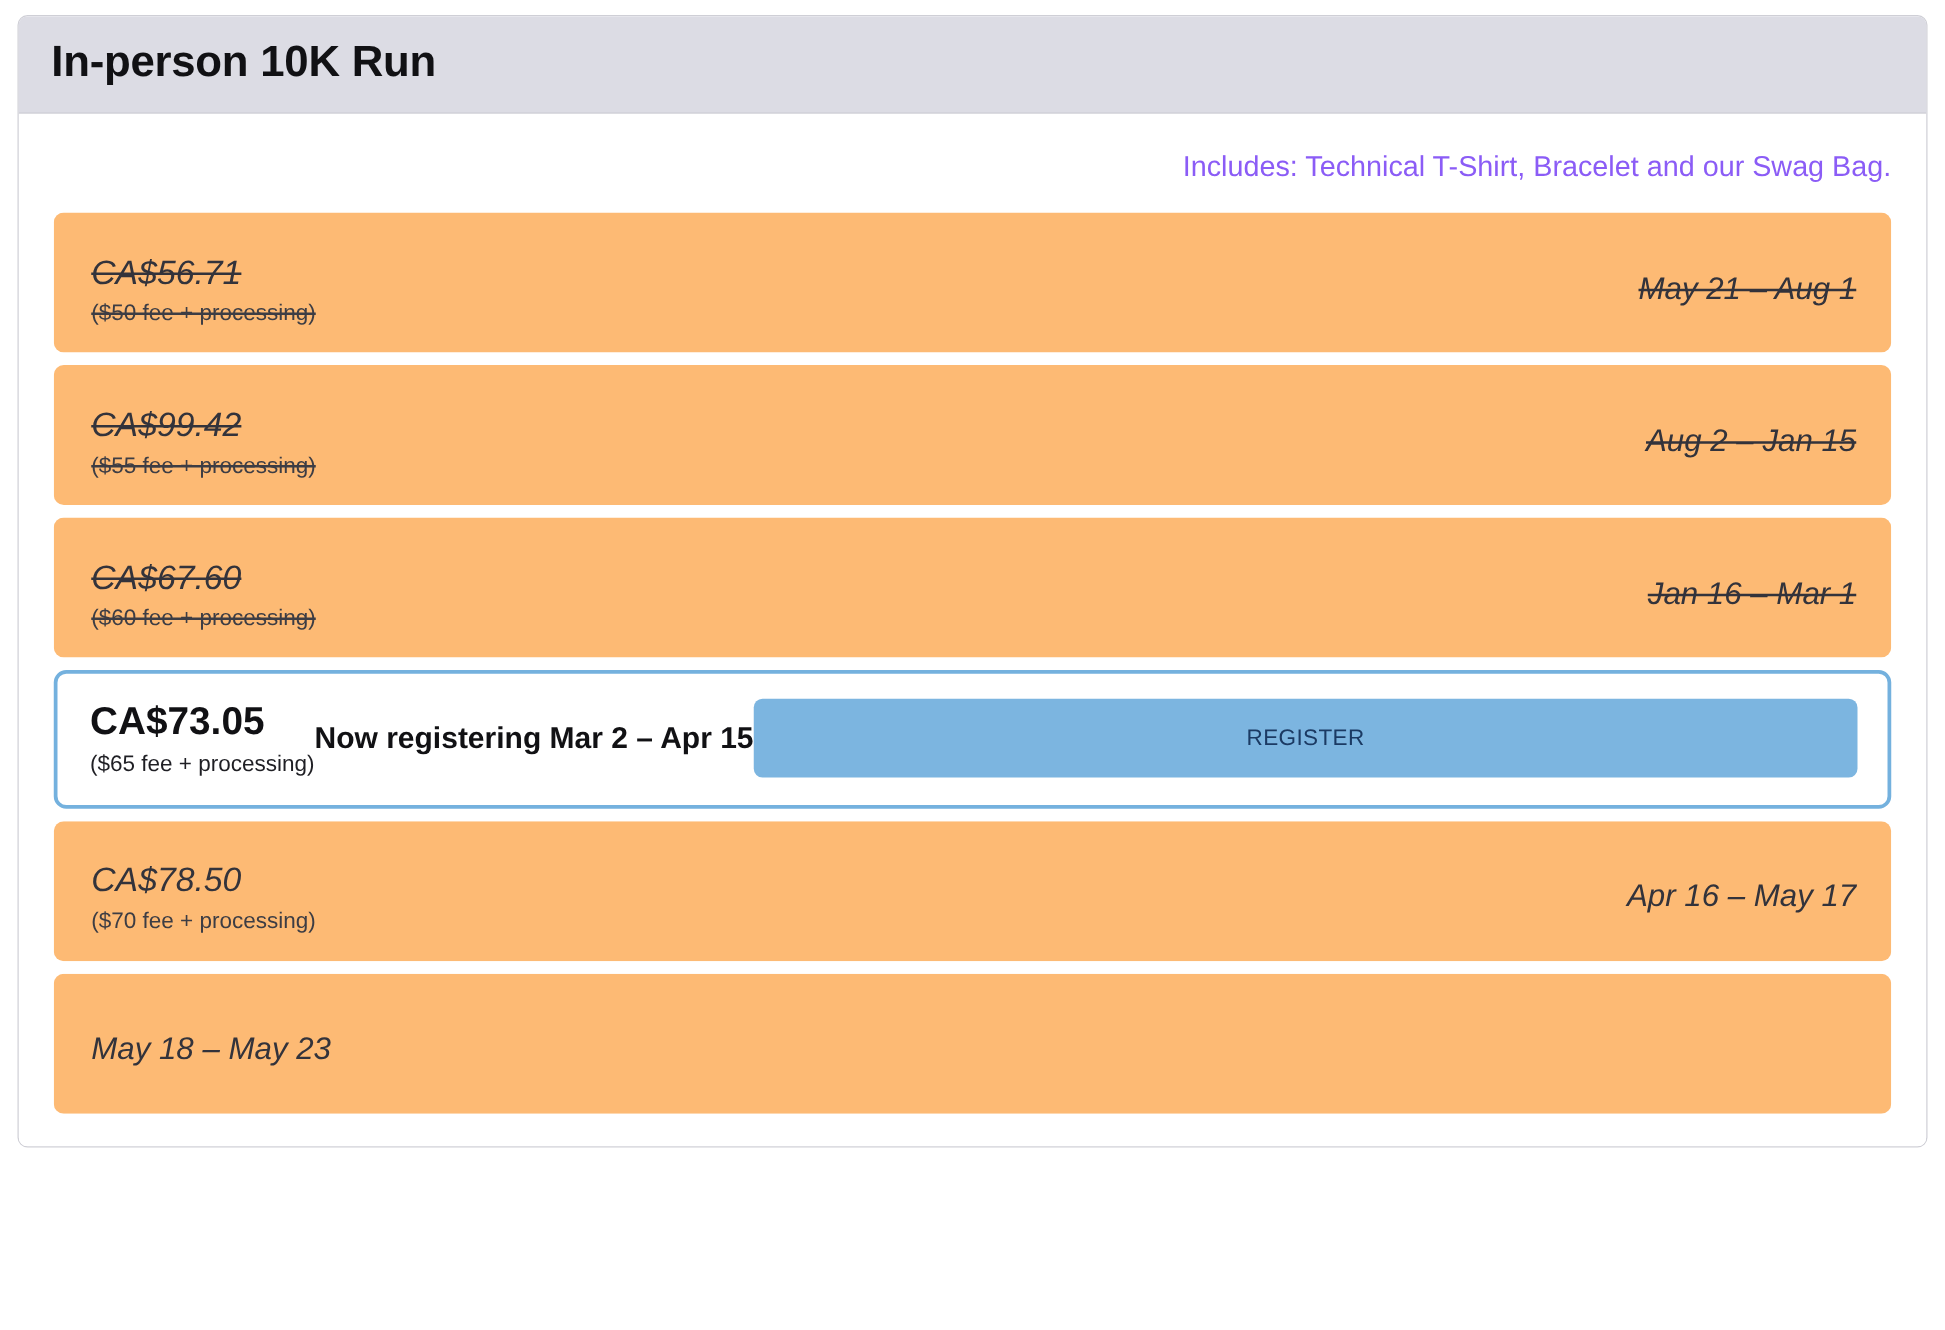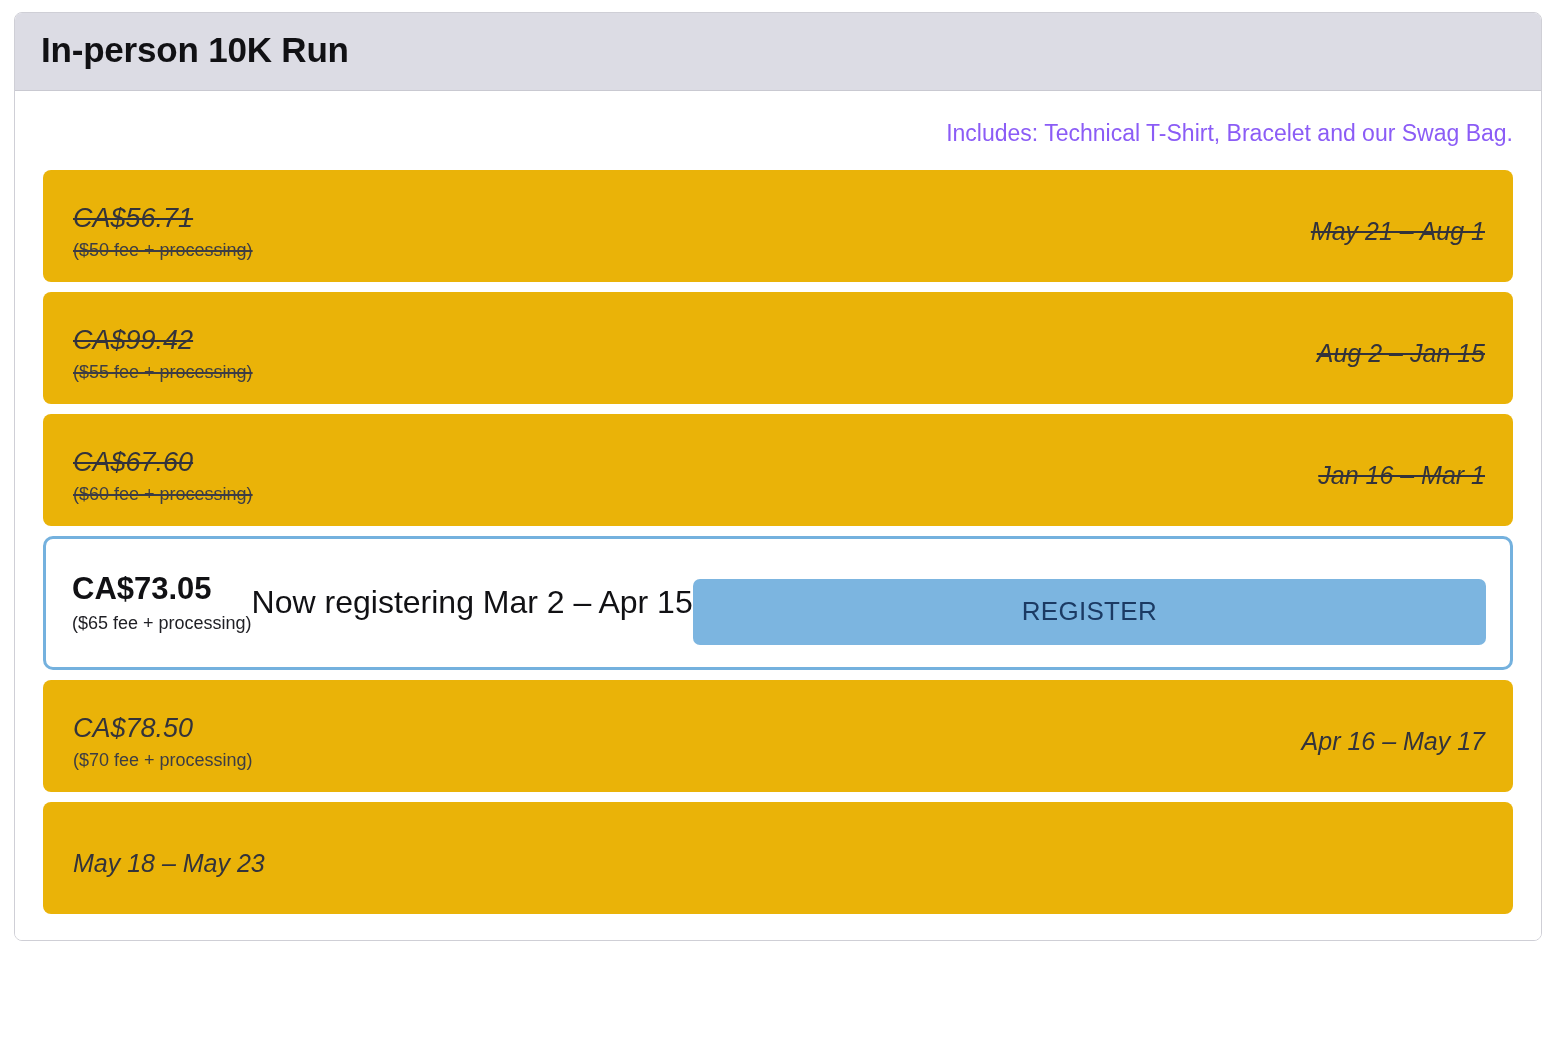--- a/index.html
+++ b/index.html
@@ -59,21 +59,21 @@
 
   .tier-list {
     display: flex;
     flex-direction: column;
     gap: 10px;
   }
 
   .tier {
     box-sizing: border-box;
     position: relative;
-    background: #eab308;
+    background: #fdba74;
     border: 2px solid transparent;
     border-radius: 8px;
     min-height: 112px;
     padding: 18px 26px 8px 28px;
     display: flex;
     align-items: center;
     justify-content: space-between;
   }
 
   .tier .price-block {
@@ -141,36 +141,35 @@
     color: #111114;
   }
 
   .tier.active .subprice {
     font-style: normal;
     color: #1f1f24;
   }
 
   .tier.active .window {
     font-style: normal;
-    font-weight: normal;
+    font-weight: bold;
     color: #111114;
-    font-size: 32px;
+    font-size: 24px;
   }
 
   .register-button {
     display: block;
     width: 100%;
     box-sizing: border-box;
-    margin-top: 20px;
     background: #7cb5e0;
     border: none;
     border-radius: 7px;
     padding: 17px 0 18px 0;
     font-family: "Liberation Sans", sans-serif;
-    font-size: 26px;
+    font-size: 18px;
     color: #1b3a63;
     text-align: center;
     cursor: pointer;
     letter-spacing: 0.3px;
   }
 </style>
 </head>
 <body>
 
 <div class="page">

